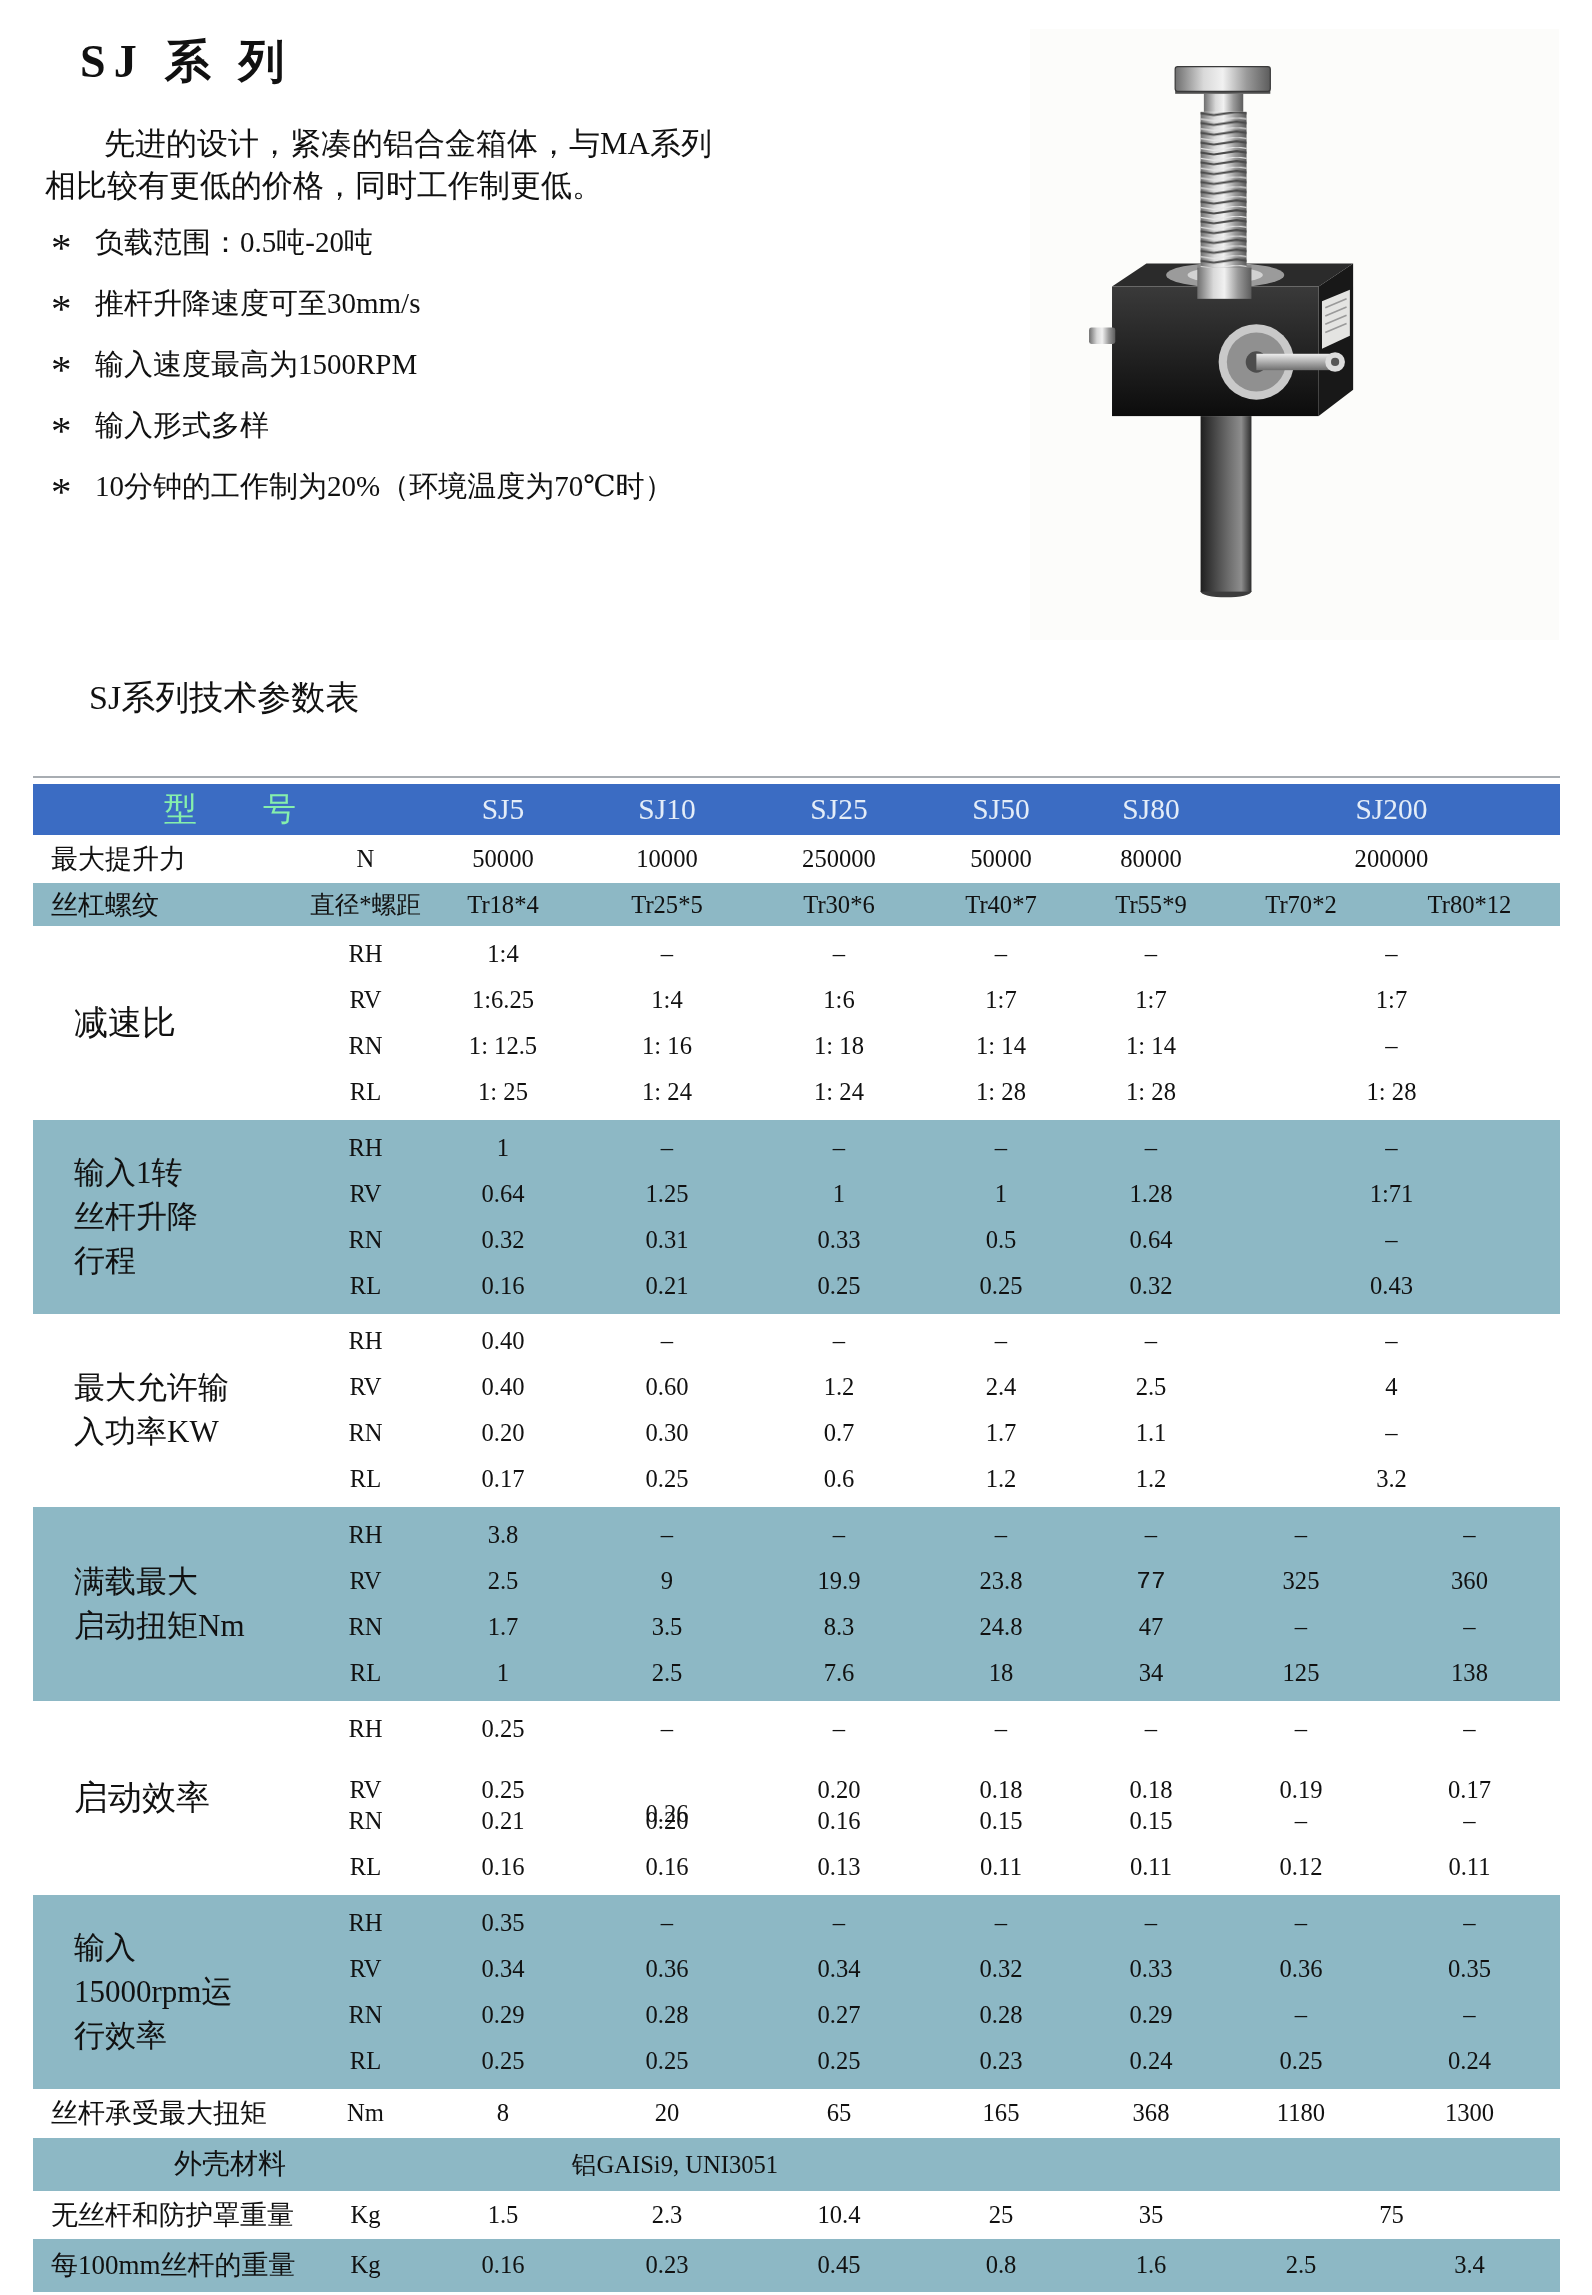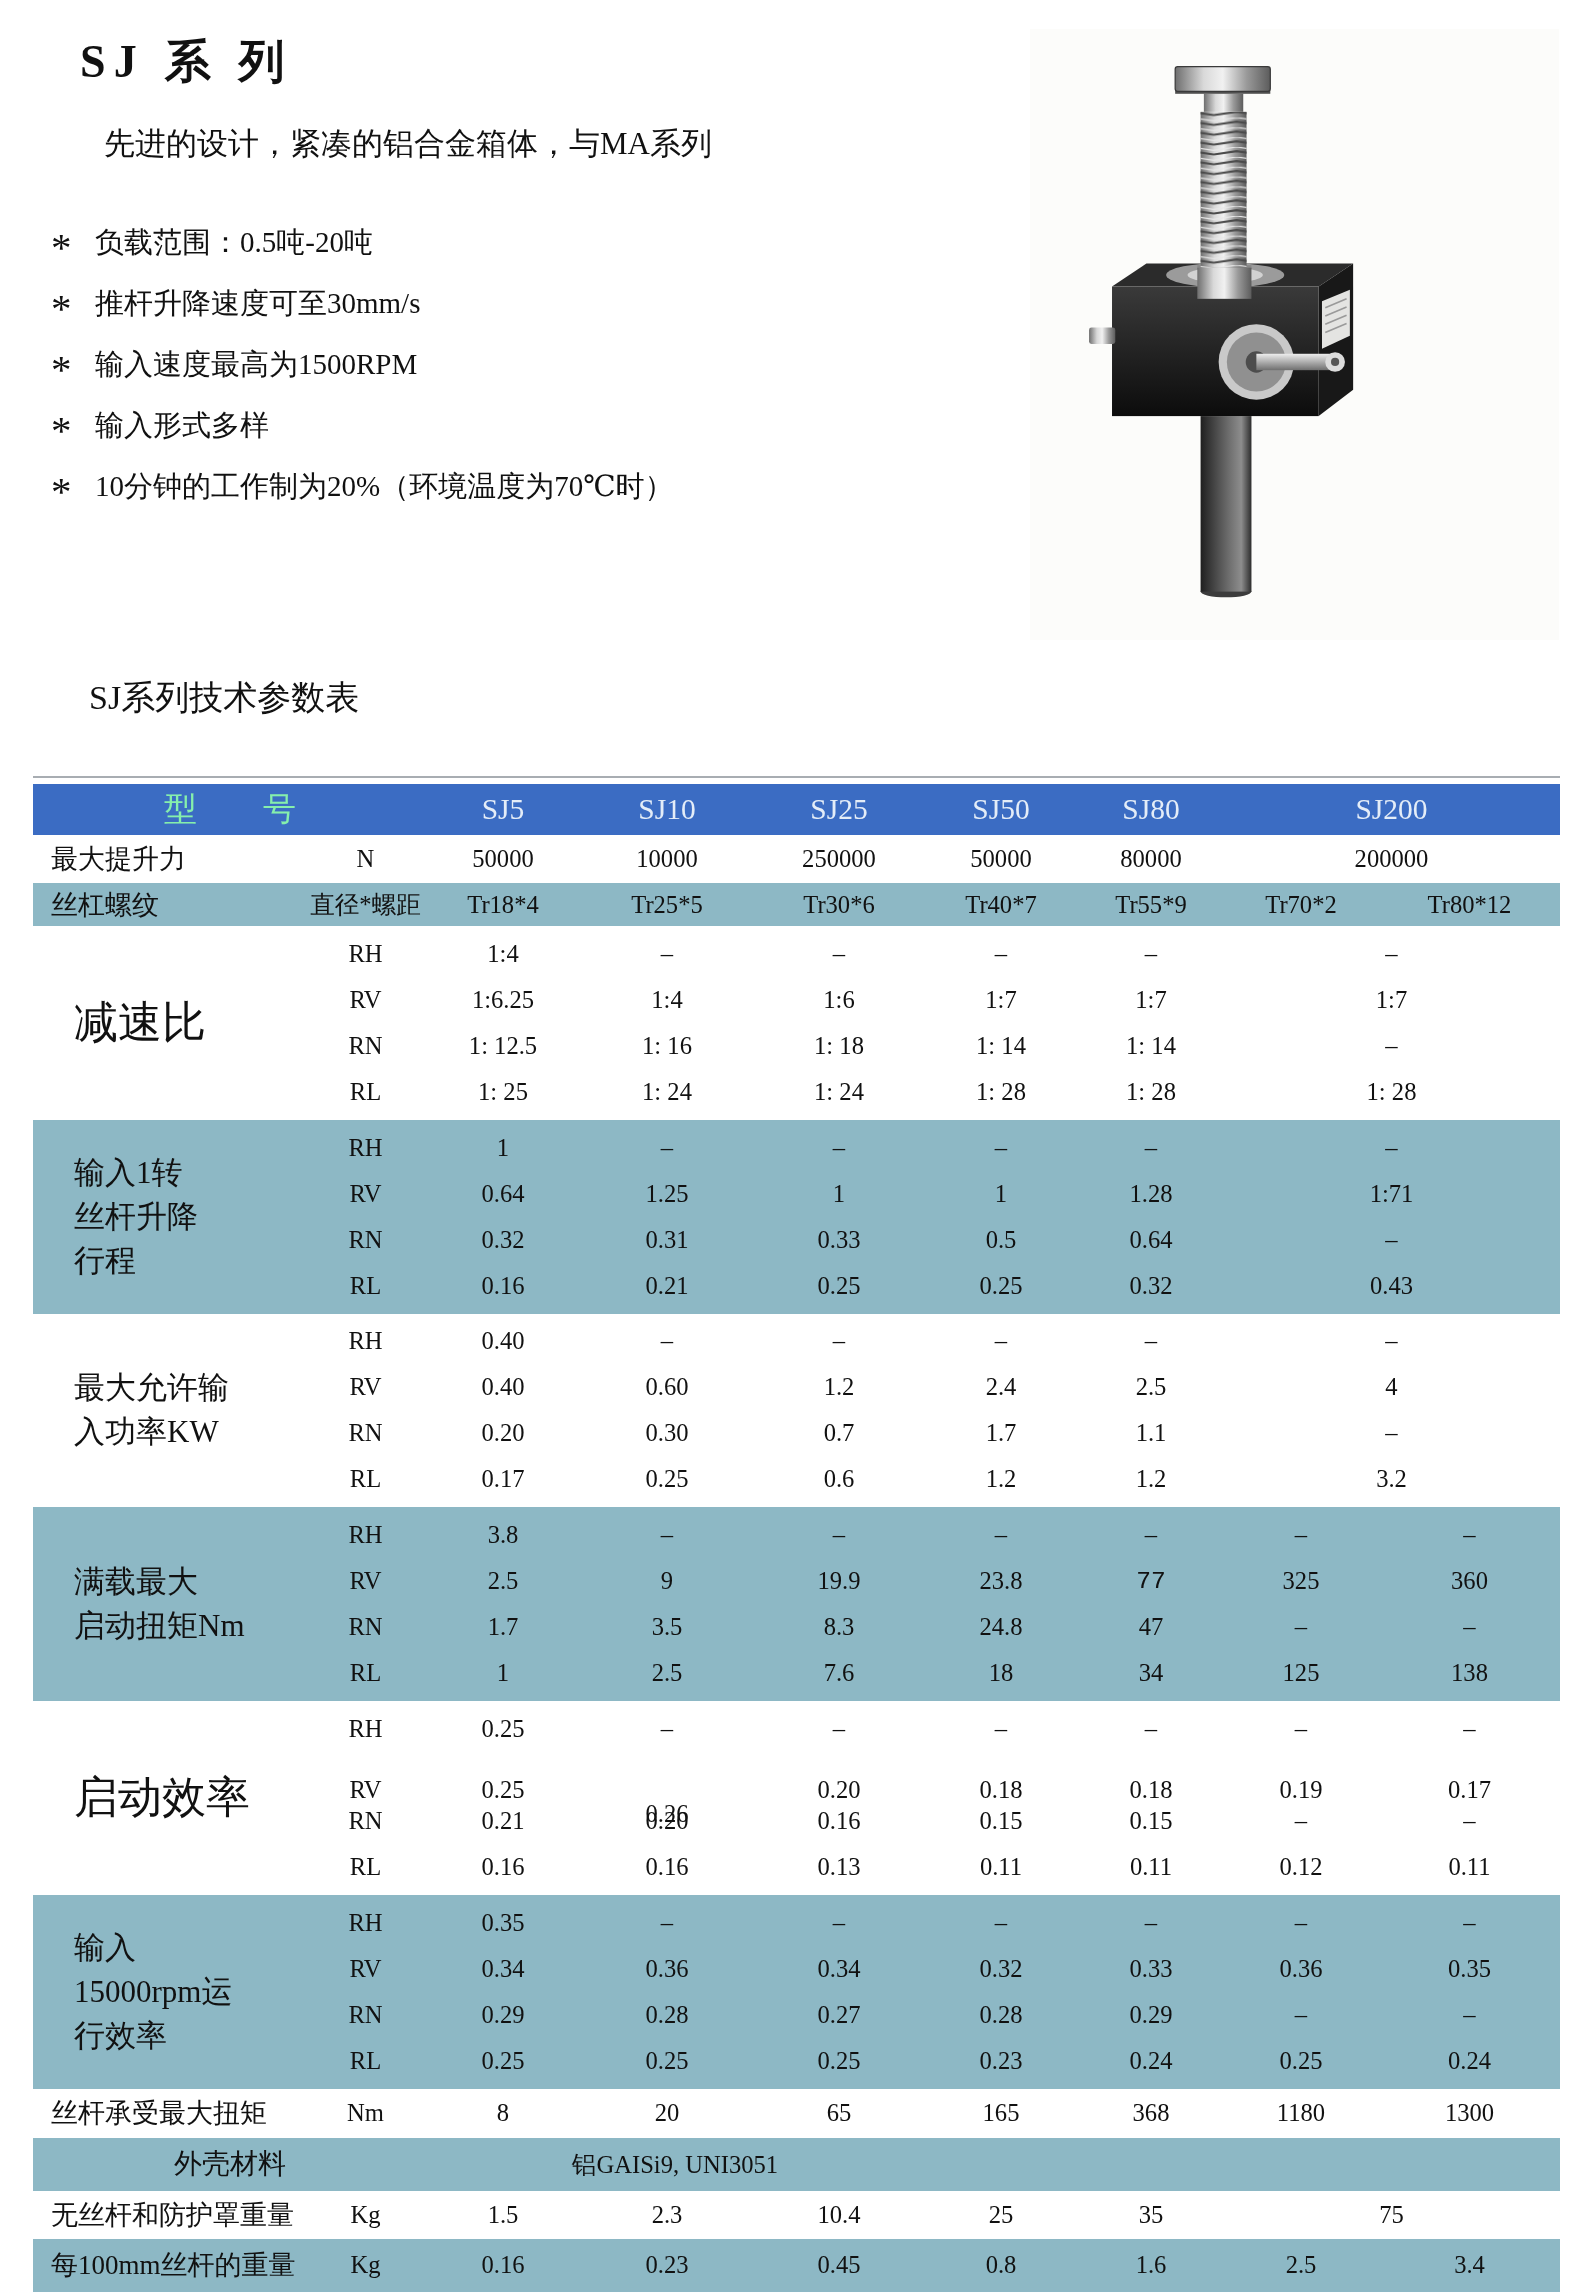--- a/index.html
+++ b/index.html
@@ -29,31 +29,32 @@
   .srow{height:48px;}
   .spec-table > div:nth-child(3) .srow{height:43px;}
   .spec-table > div:nth-child(10) .srow{height:49px;}
   .spec-table > div:nth-child(11) .srow{height:53px;}
   .spec-table > div:nth-child(13) .srow{height:53px;}
   .val,.sub{font-size:24.6px;text-align:center;white-space:nowrap;}
   .rlabel{font-size:27px;padding-left:18px;white-space:nowrap;}
   .rlabel.centered{padding-left:0;text-align:center;font-size:28px;}
   .glabel{position:absolute;left:0;top:50%;transform:translateY(-50%);width:271px;box-sizing:border-box;
           padding-left:41px;font-size:31px;line-height:1.42;}
-  .glabel.one{font-size:44px;}
+  .glabel.one{font-size:34px;}
 </style>
 </head>
 <body>
 
 <div class="page">
 
   <h1 class="page-title">SJ 系 列</h1>
 
   <p class="intro">
     <span class="l1">先进的设计，紧凑的铝合金箱体，与MA系列</span>
+    <span class="l2">相比较有更低的价格，同时工作制更低。</span>
   </p>
 
   <div class="bullets">
     <div class="bullet">
       <span class="mark">*</span>
       <span class="btxt">负载范围：0.5吨-20吨</span>
     </div>
     <div class="bullet">
       <span class="mark">*</span>
       <span class="btxt">推杆升降速度可至30mm/s</span>

